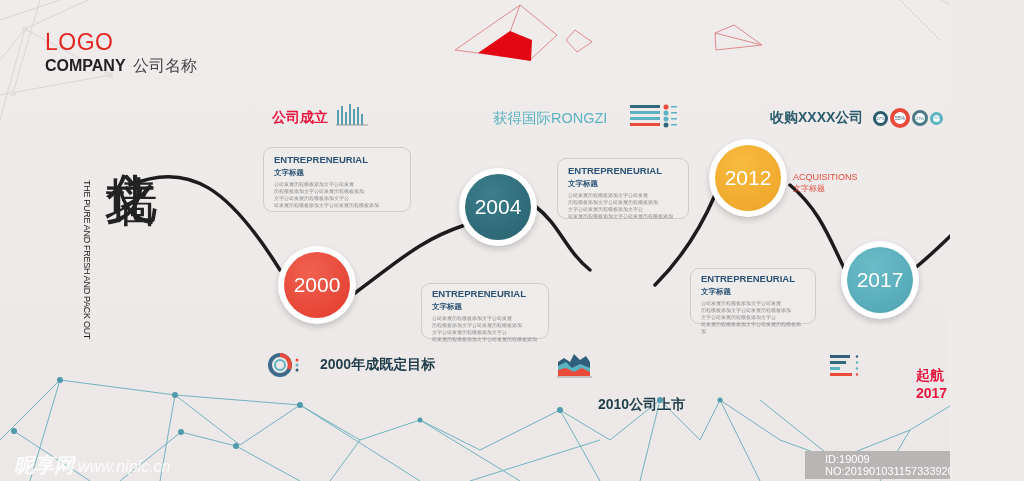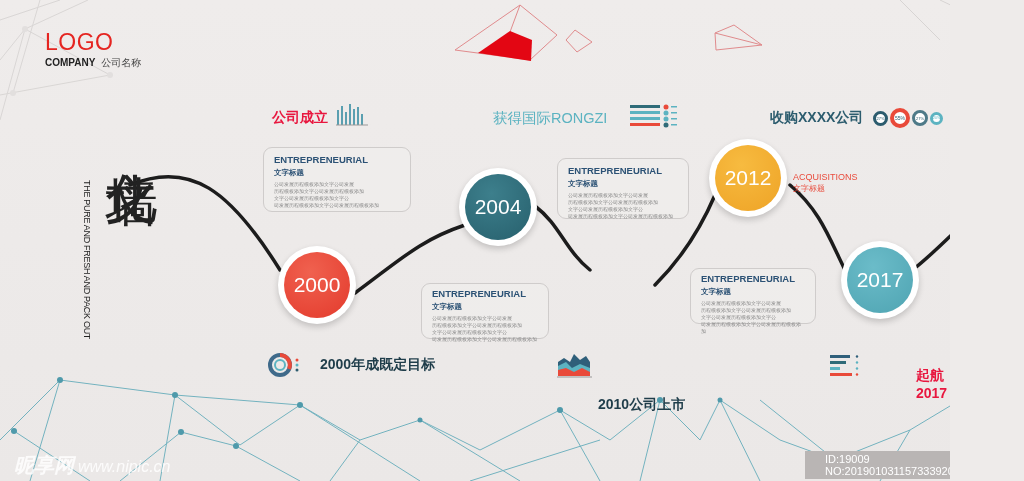--- a/index.html
+++ b/index.html
@@ -1,21 +1,21 @@
 <!DOCTYPE html>
 <html><head>
 <meta charset="utf-8">
 <style>
   html,body{margin:0;padding:0;}
   body{width:1024px;height:481px;overflow:hidden;background:#eeebea;font-family:"Liberation Sans","DejaVu Sans",sans-serif;position:relative;}
   .stage{position:absolute;left:0;top:0;width:950px;height:481px;overflow:hidden;background:linear-gradient(180deg,#efeceb 0%,#ebe8e7 100%);}
   svg.bg{position:absolute;left:0;top:0;}
   .logo{position:absolute;left:45px;top:30px;}
   .logo .l1{color:#e52521;font-size:23px;line-height:24px;letter-spacing:0.5px;}
-  .logo .l2{color:#222;font-size:10px;margin-top:2px;font-weight:bold;}
+  .logo .l2{color:#222;font-size:16px;margin-top:2px;font-weight:bold;}
   .logo .l2 span{font-weight:normal;color:#444;margin-left:3px;}
   .bigtitle{position:absolute;left:100px;top:130px;width:60px;font-size:52px;line-height:56px;color:#222;font-weight:300;writing-mode:vertical-rl;letter-spacing:2px;}
   .sub-vert{position:absolute;left:82px;top:180px;font-size:9px;color:#222;writing-mode:vertical-rl;letter-spacing:-0.3px;}
   .milestone{position:absolute;font-size:14px;font-weight:bold;}
   .bubble{position:absolute;border:1.5px solid #cfcccb;border-radius:9px;background:rgba(240,238,237,0.6);padding:6px 10px;box-sizing:border-box;}
   .bubble .t1{color:#2c5275;font-weight:bold;font-size:9.5px;}
   .bubble .t2{color:#2c5275;font-weight:bold;font-size:7.5px;margin-top:3px;}
   .bubble .body{color:#888;font-size:5px;line-height:7px;margin-top:3px;}
   .node{position:absolute;width:78px;height:78px;border-radius:50%;background:#fff;box-shadow:0 3px 6px rgba(0,0,0,0.18);}
   .node .inner{position:absolute;left:6px;top:6px;width:66px;height:66px;border-radius:50%;color:#fff;font-size:21px;display:flex;align-items:center;justify-content:center;}

